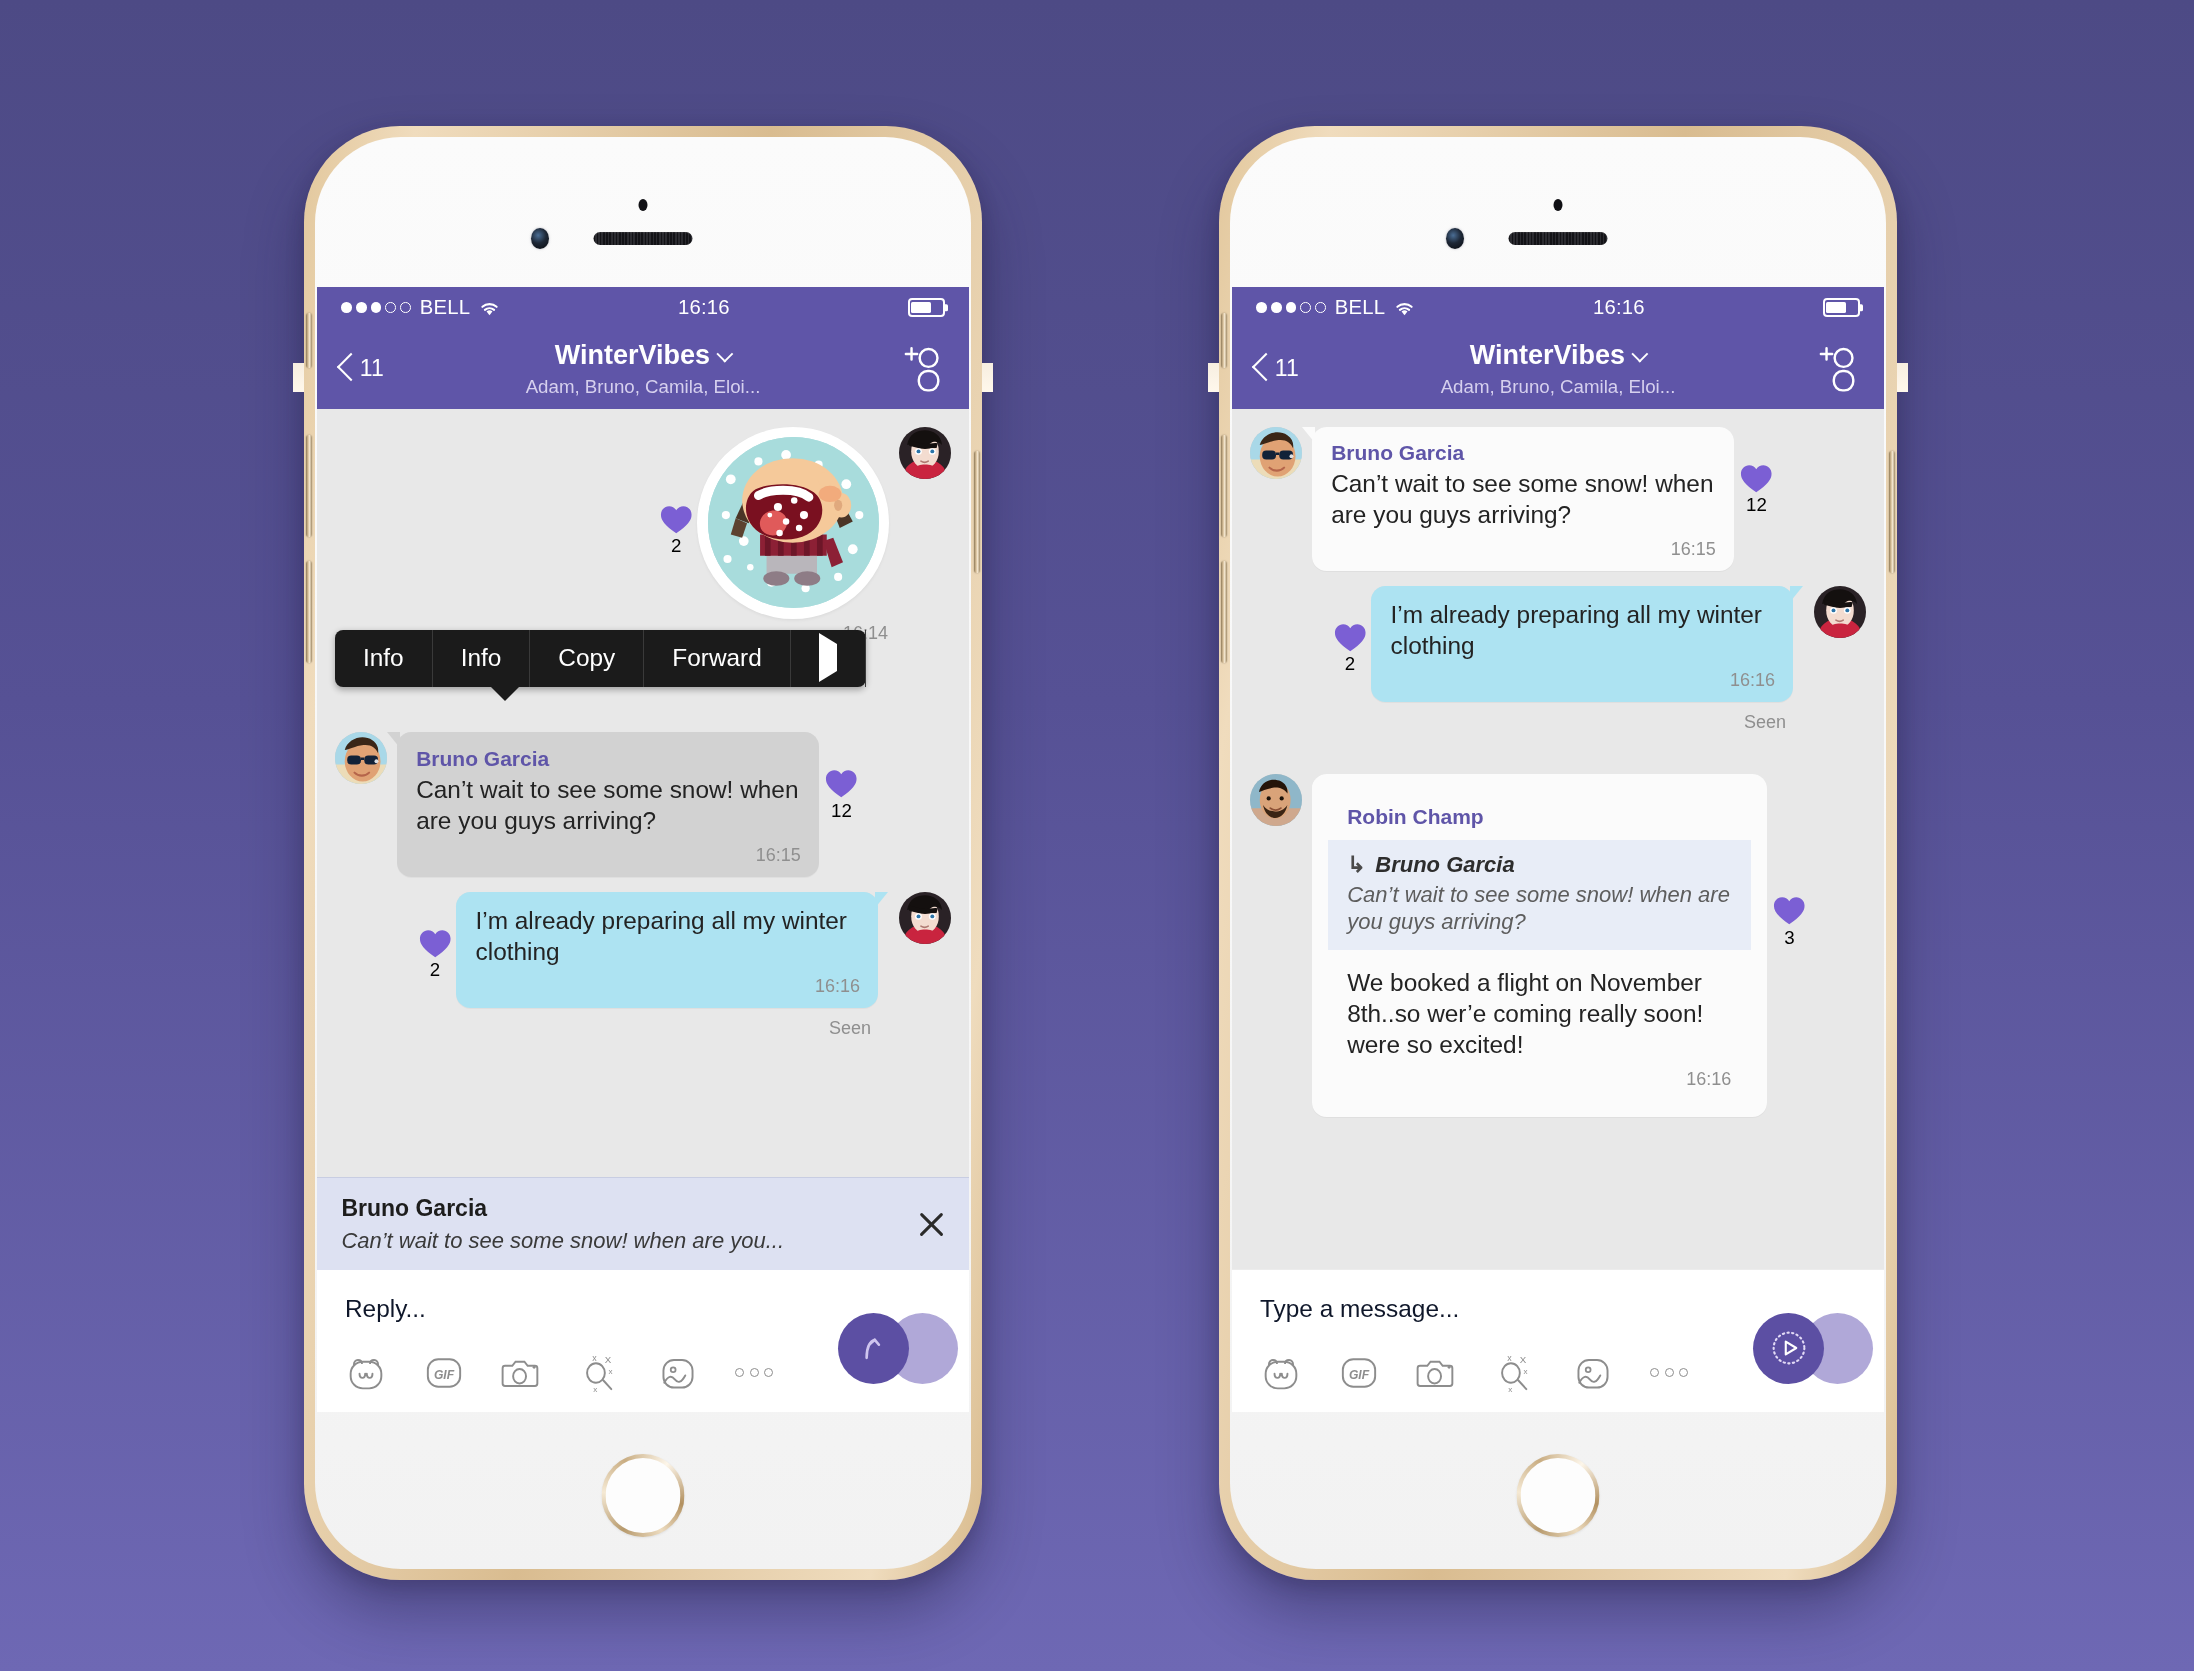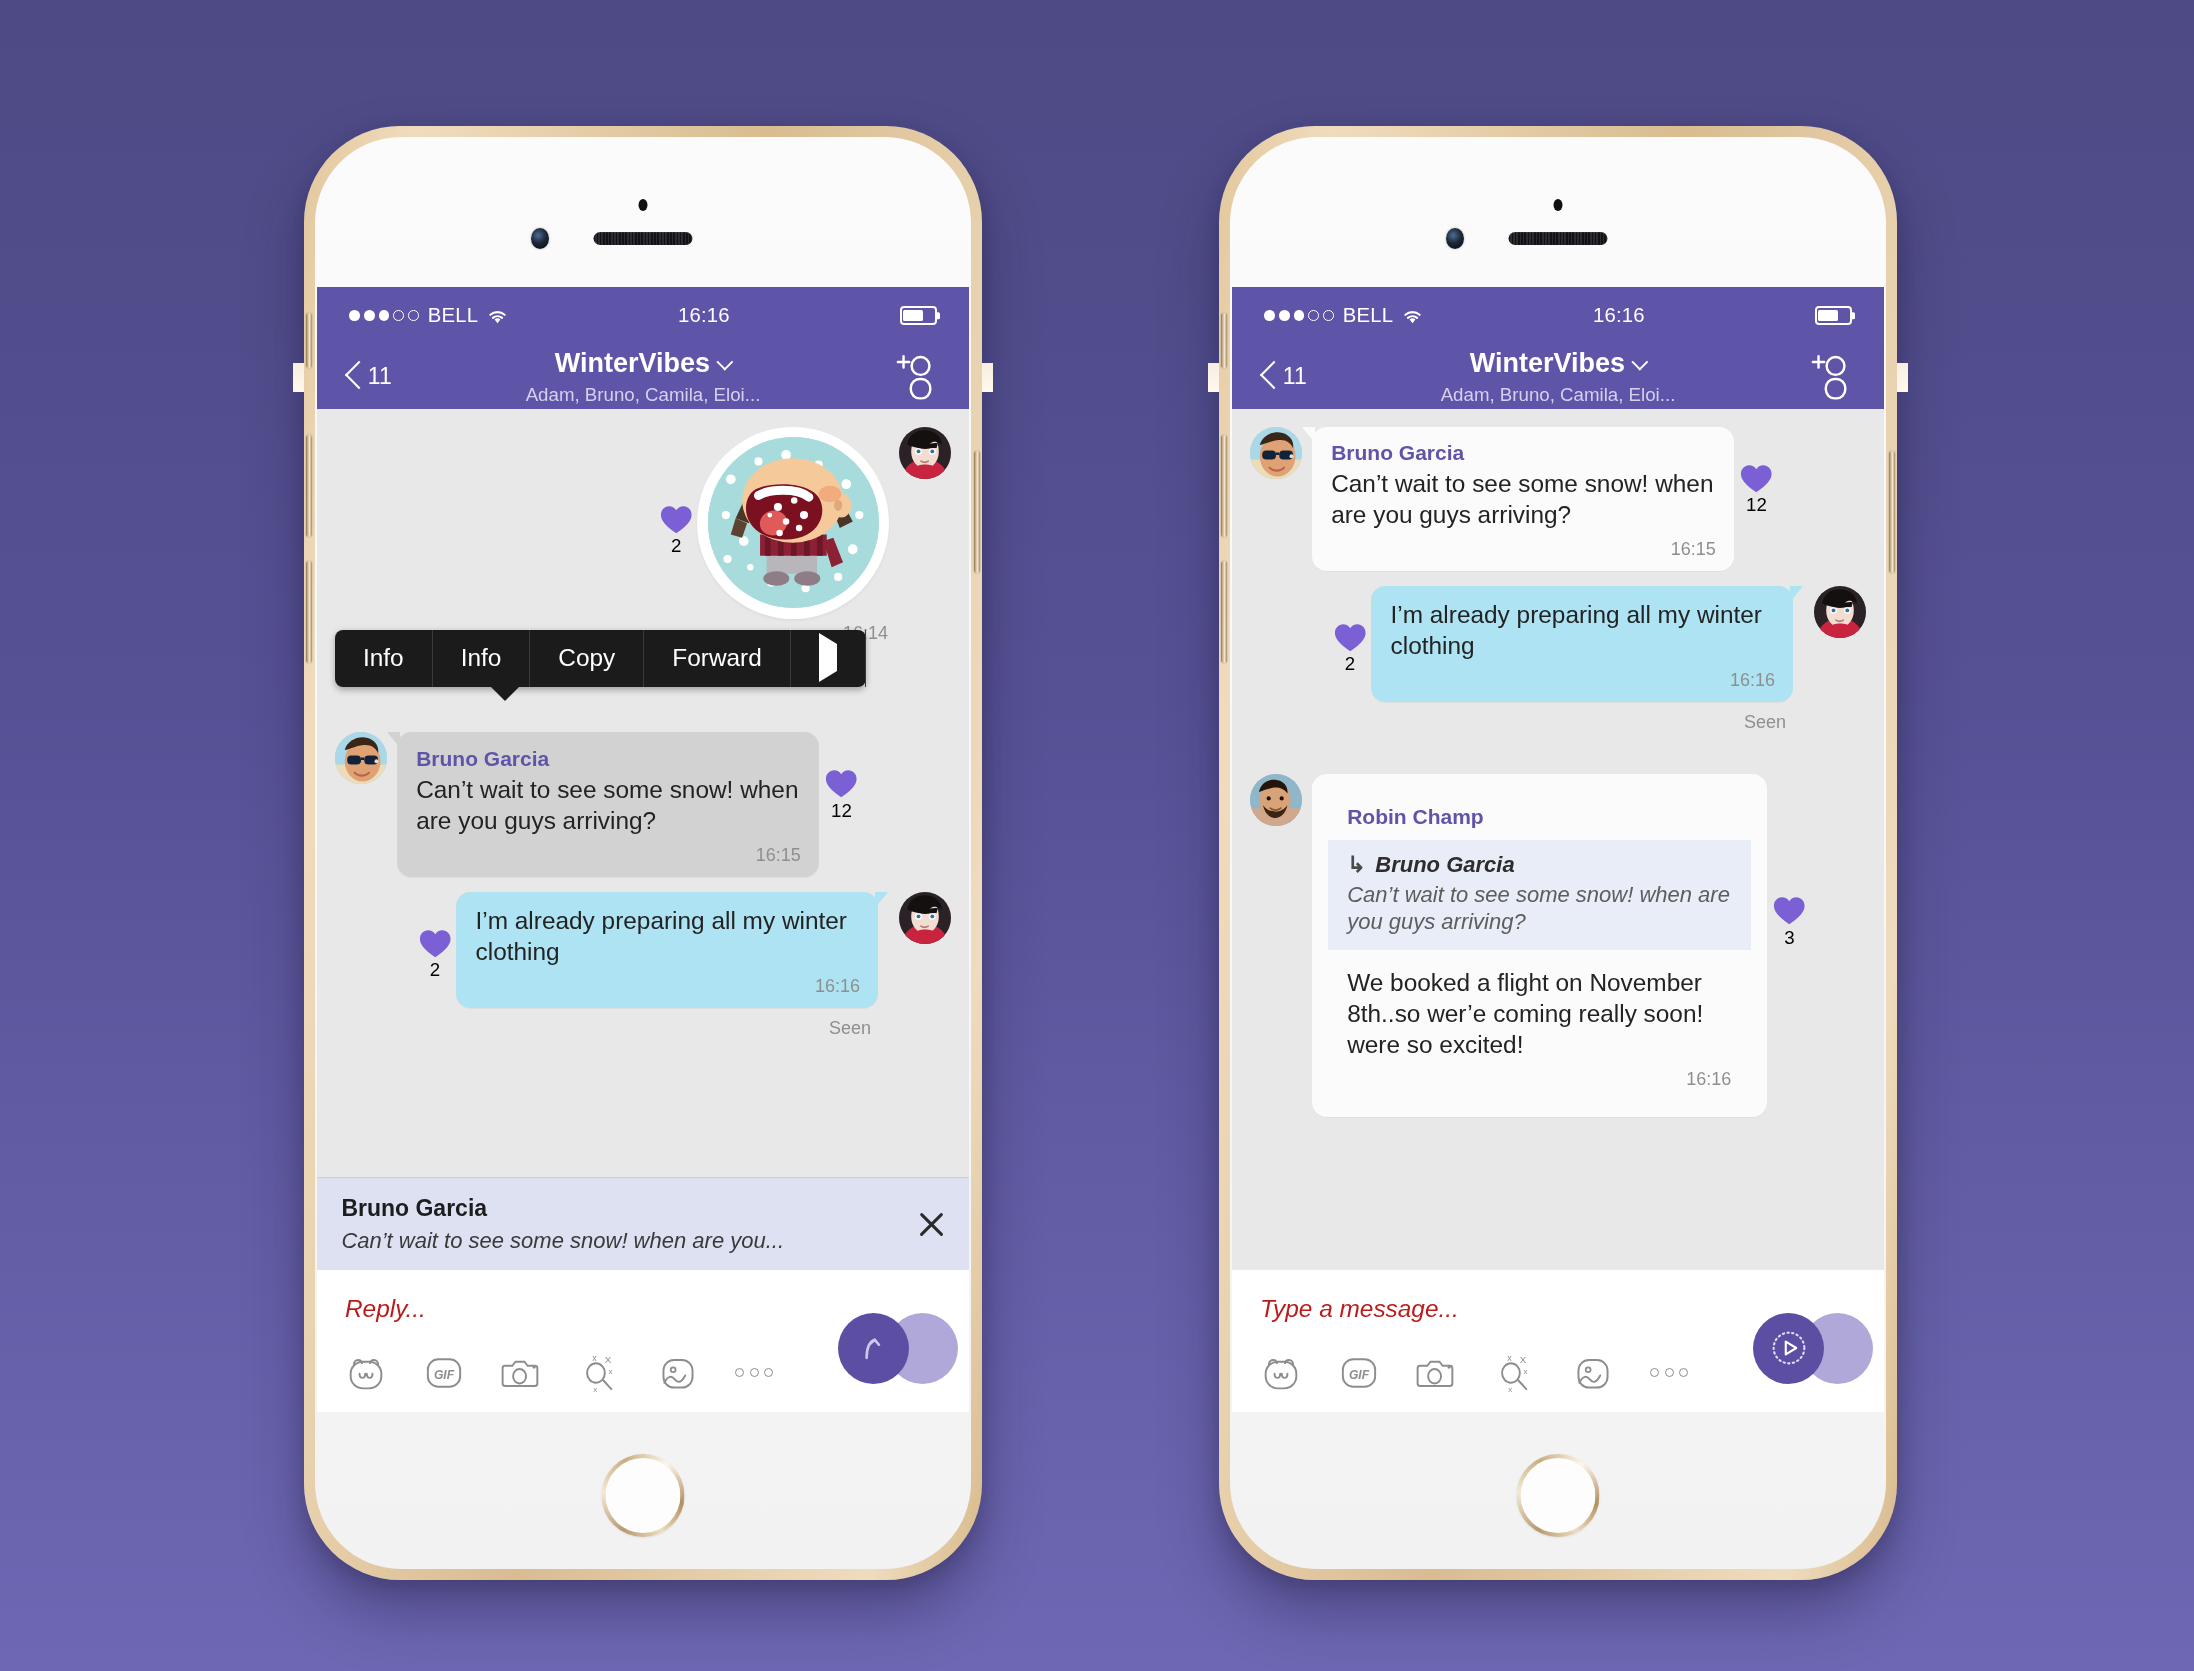--- a/index.html
+++ b/index.html
@@ -108,21 +108,21 @@
     background: #e8e8e8;
     overflow: hidden;
     display: flex;
     flex-direction: column;
   }
 
   
   .navbar {
     background: #5f55a8;
     flex: 0 0 auto;
-    padding: 8px;
+    padding: 0;
     position: relative;
     height: 122px;
     color: #fff;
   }
   .statusbar {
     height: 42px;
     display: flex;
     align-items: center;
     padding: 0 24.4px;
     font-size: 20.3px;
@@ -352,21 +352,21 @@
   
   .inputbar {
     background: #fff;
     flex: 0 0 auto;
     padding: 24.4px 24.4px 18px 28px;
     position: relative;
     border-top: 0.8px solid #ececec;
   }
   .inputbar.no-border { border-top: none; }
   .ph {
-    font-size: 24.4px; color: #b91c1c; margin-bottom: 29px; font-style: italic;
+    font-size: 24.4px; color: #0f172a; margin-bottom: 29px;
   }
   .tools { display: flex; align-items: center; gap: 36px; }
   .tool { width: 42px; height: 42px; cursor: pointer; flex: 0 0 42px; }
   .tool.dots3 { display: flex; align-items: center; gap: 5.7px; width: auto; flex: 0 0 auto; }
   .tool.dots3 i {
     width: 9px; height: 9px; border-radius: 50%;
     border: 1.6px solid #8d8d8d; display: block;
   }
   .send-btn {
     position: absolute;

